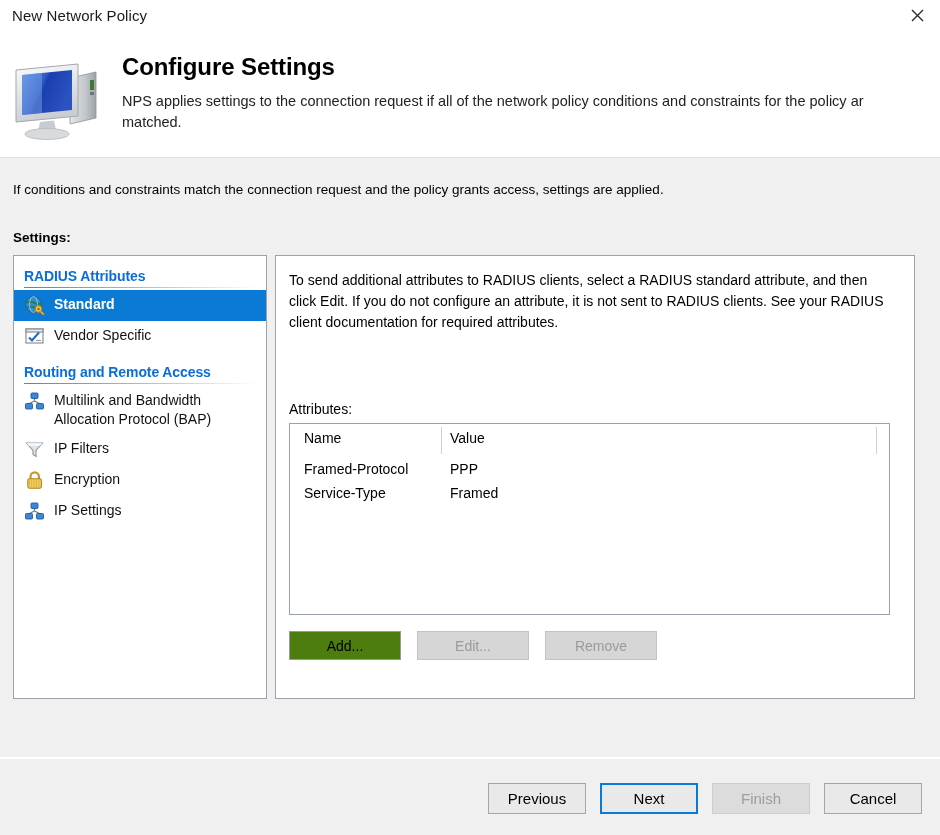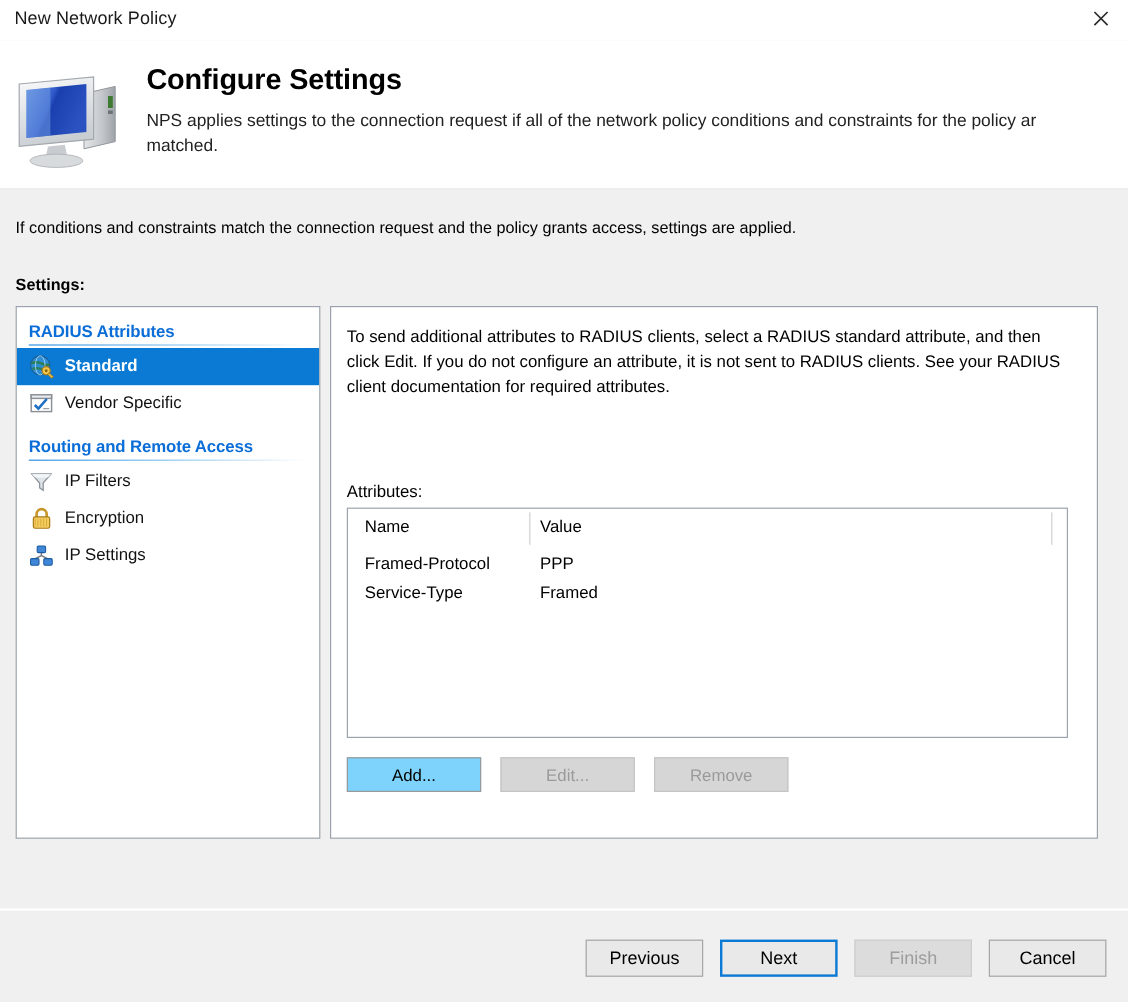--- a/index.html
+++ b/index.html
@@ -219,21 +219,21 @@
     color: #000;
     background: #e9e9e9;
     border: 1px solid #adadad;
     box-sizing: border-box;
     cursor: default;
     display: flex;
     align-items: center;
     justify-content: center;
     padding: 0;
   }
-  .btn.enabled-white { background: #7dd3fc; border-color: #9a9a9a; }
+  .btn.enabled-white { background: #4d7c0f; border-color: #9a9a9a; }
   .btn.disabled {
     color: #9a9a9a;
     background: #d6d6d6;
     border-color: #c4c4c4;
   }
 
   
   .footer-sep {
     position: absolute;
     left: 0; top: 757px;
@@ -368,20 +368,31 @@
           </svg>
         </span>
         <span class="tree-label">Vendor Specific</span>
       </div>
     </div>
 
     <div class="tree-group">
       <div class="group-head">Routing and Remote Access</div>
       <div class="group-rule"></div>
 
+      <div class="tree-item">
+        <span class="tree-ico">
+          <svg width="22" height="21" viewBox="0 0 22 21">
+            <path d="M10.5 7 L10.5 10 M4.5 13 L10.5 10 L16.5 13" stroke="#7b8086" stroke-width="1.3" fill="none"></path>
+            <rect x="7" y="2" width="7" height="5.5" rx="1" fill="#3f86d6" stroke="#1d5c9e" stroke-width="0.9"></rect>
+            <rect x="1.5" y="12.5" width="7" height="5.5" rx="1" fill="#3f86d6" stroke="#1d5c9e" stroke-width="0.9"></rect>
+            <rect x="12.5" y="12.5" width="7" height="5.5" rx="1" fill="#3f86d6" stroke="#1d5c9e" stroke-width="0.9"></rect>
+          </svg>
+        </span>
+        <span class="tree-label">Multilink and Bandwidth Allocation Protocol (BAP)</span>
+      </div>
 
       <div class="tree-item">
         <span class="tree-ico">
           <svg width="22" height="21" viewBox="0 0 22 21">
             <path d="M2.5 4 L18.5 4 L12 11.5 L12 17.5 L9 15.5 L9 11.5 Z" fill="#dfe4e9" stroke="#8d949b" stroke-width="1.1"></path>
             <path d="M2.5 4 L18.5 4 L16 7 L5 7 Z" fill="#f4f7f9" opacity="0.9"></path>
           </svg>
         </span>
         <span class="tree-label">IP Filters</span>
       </div>

